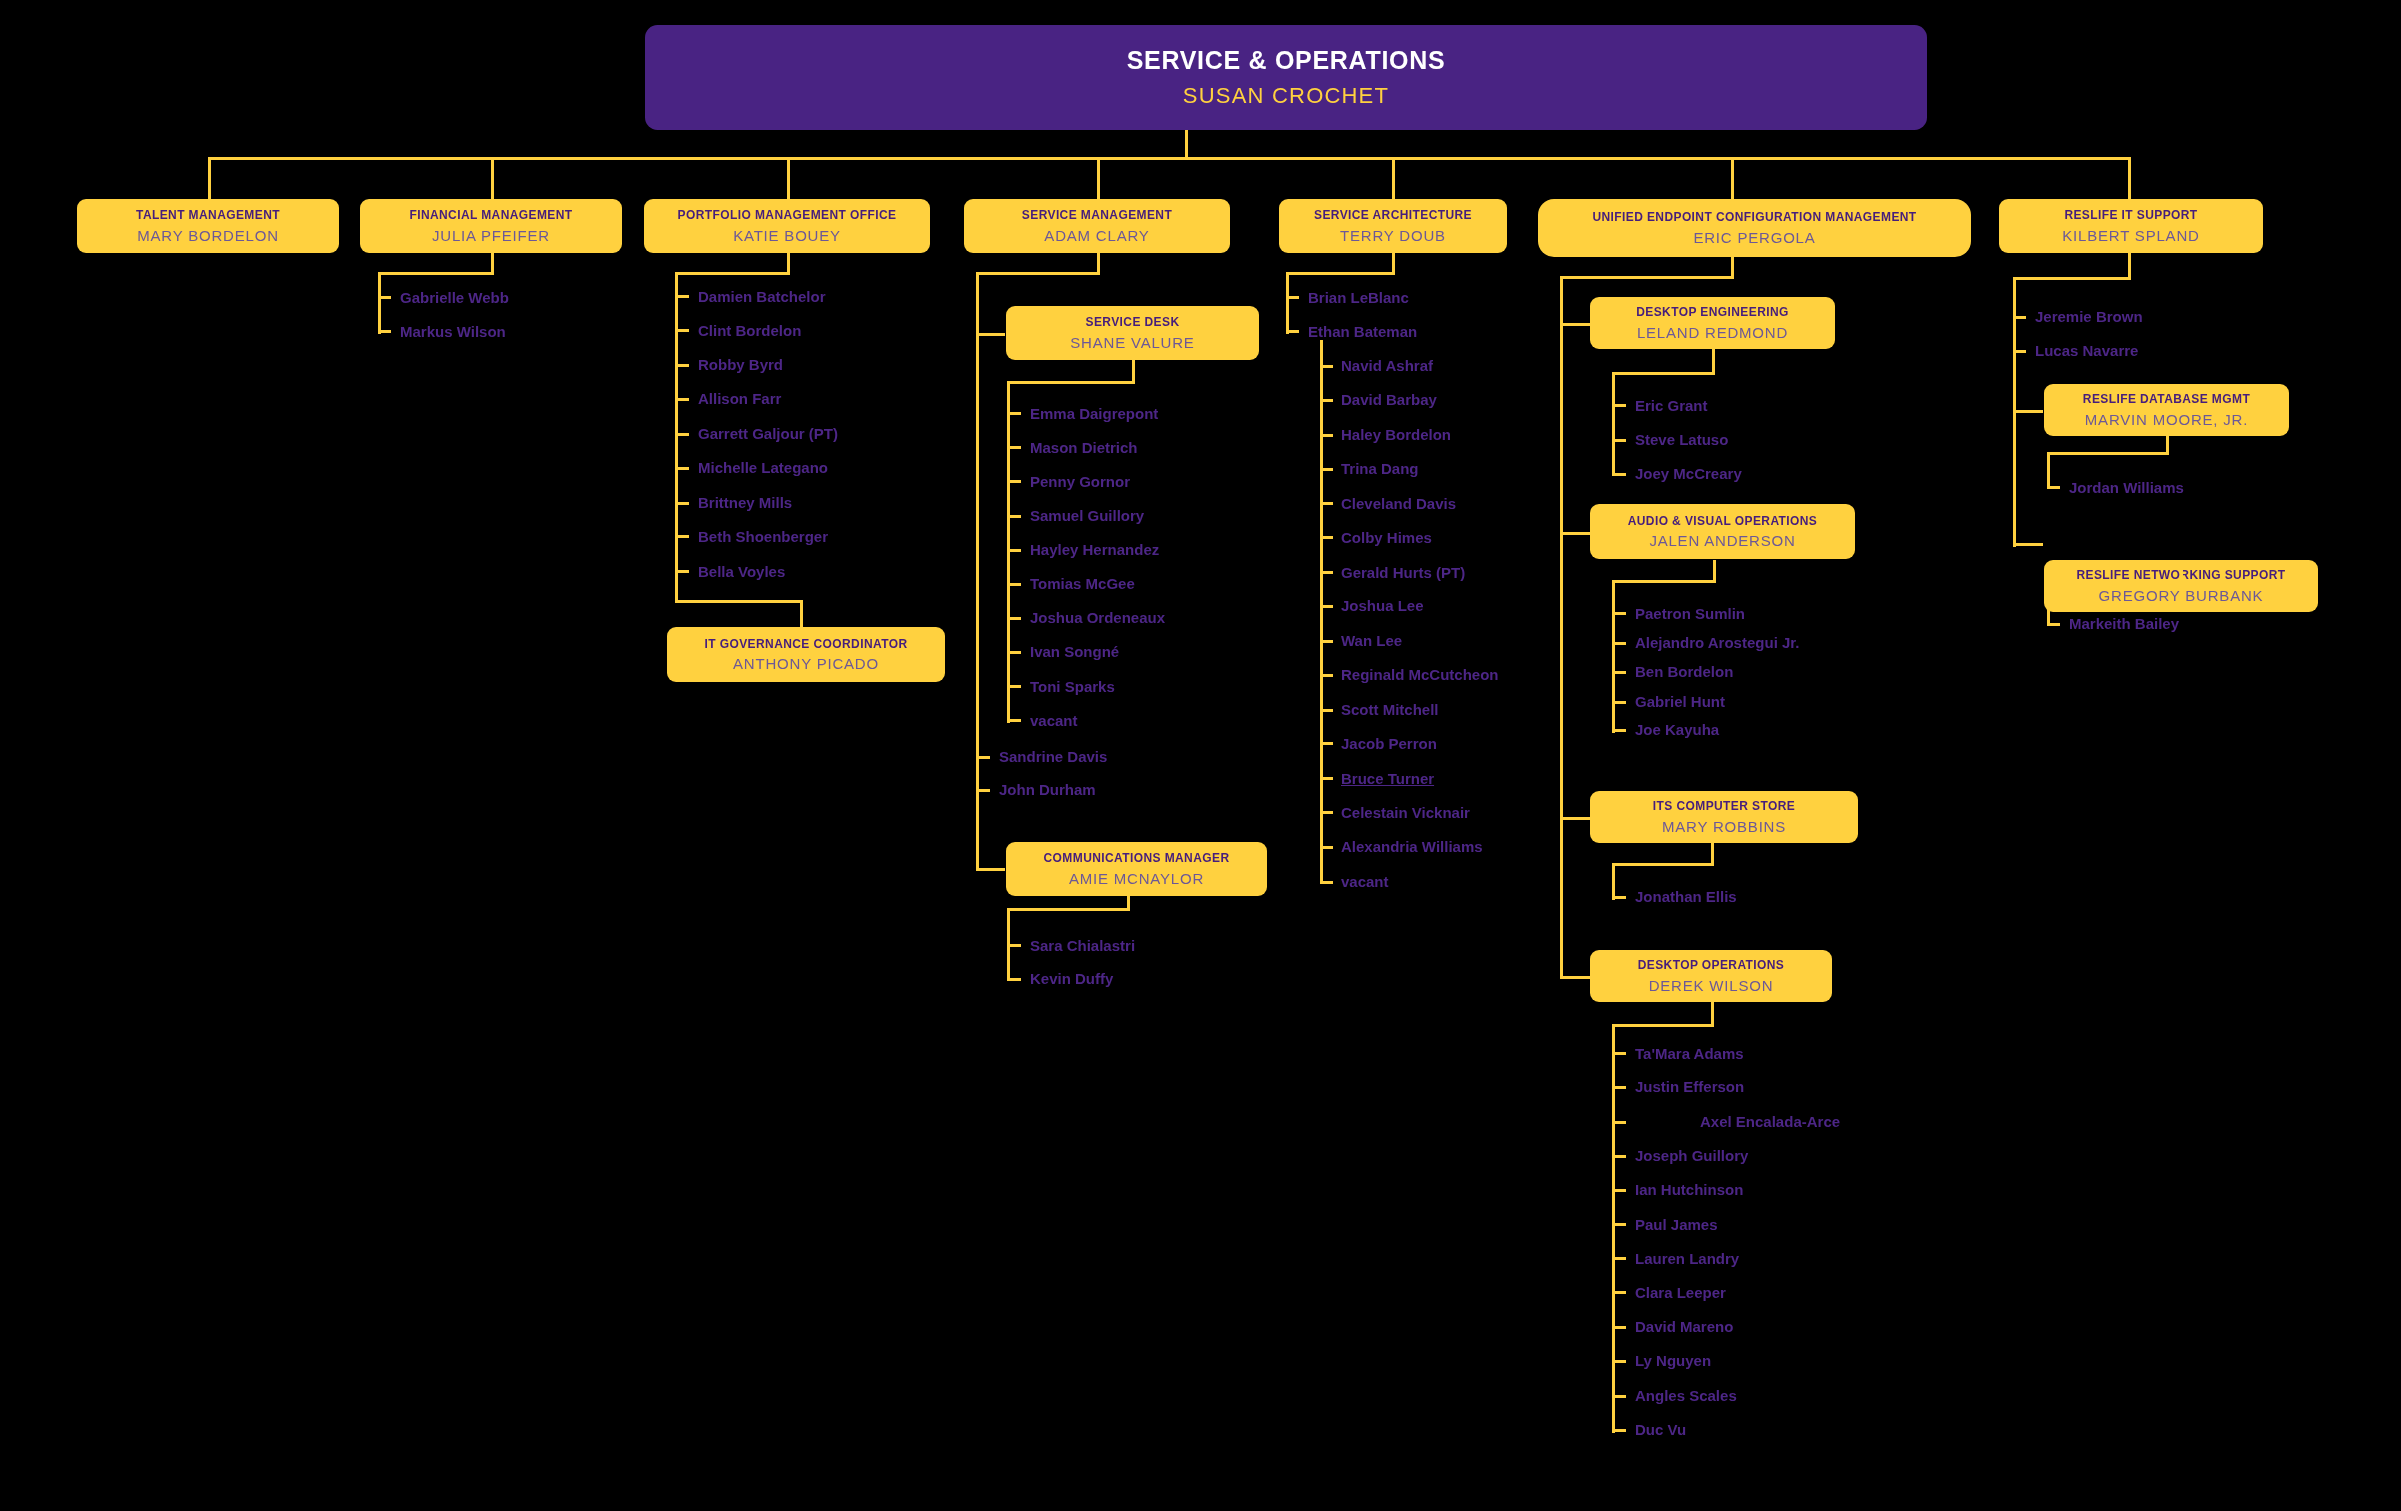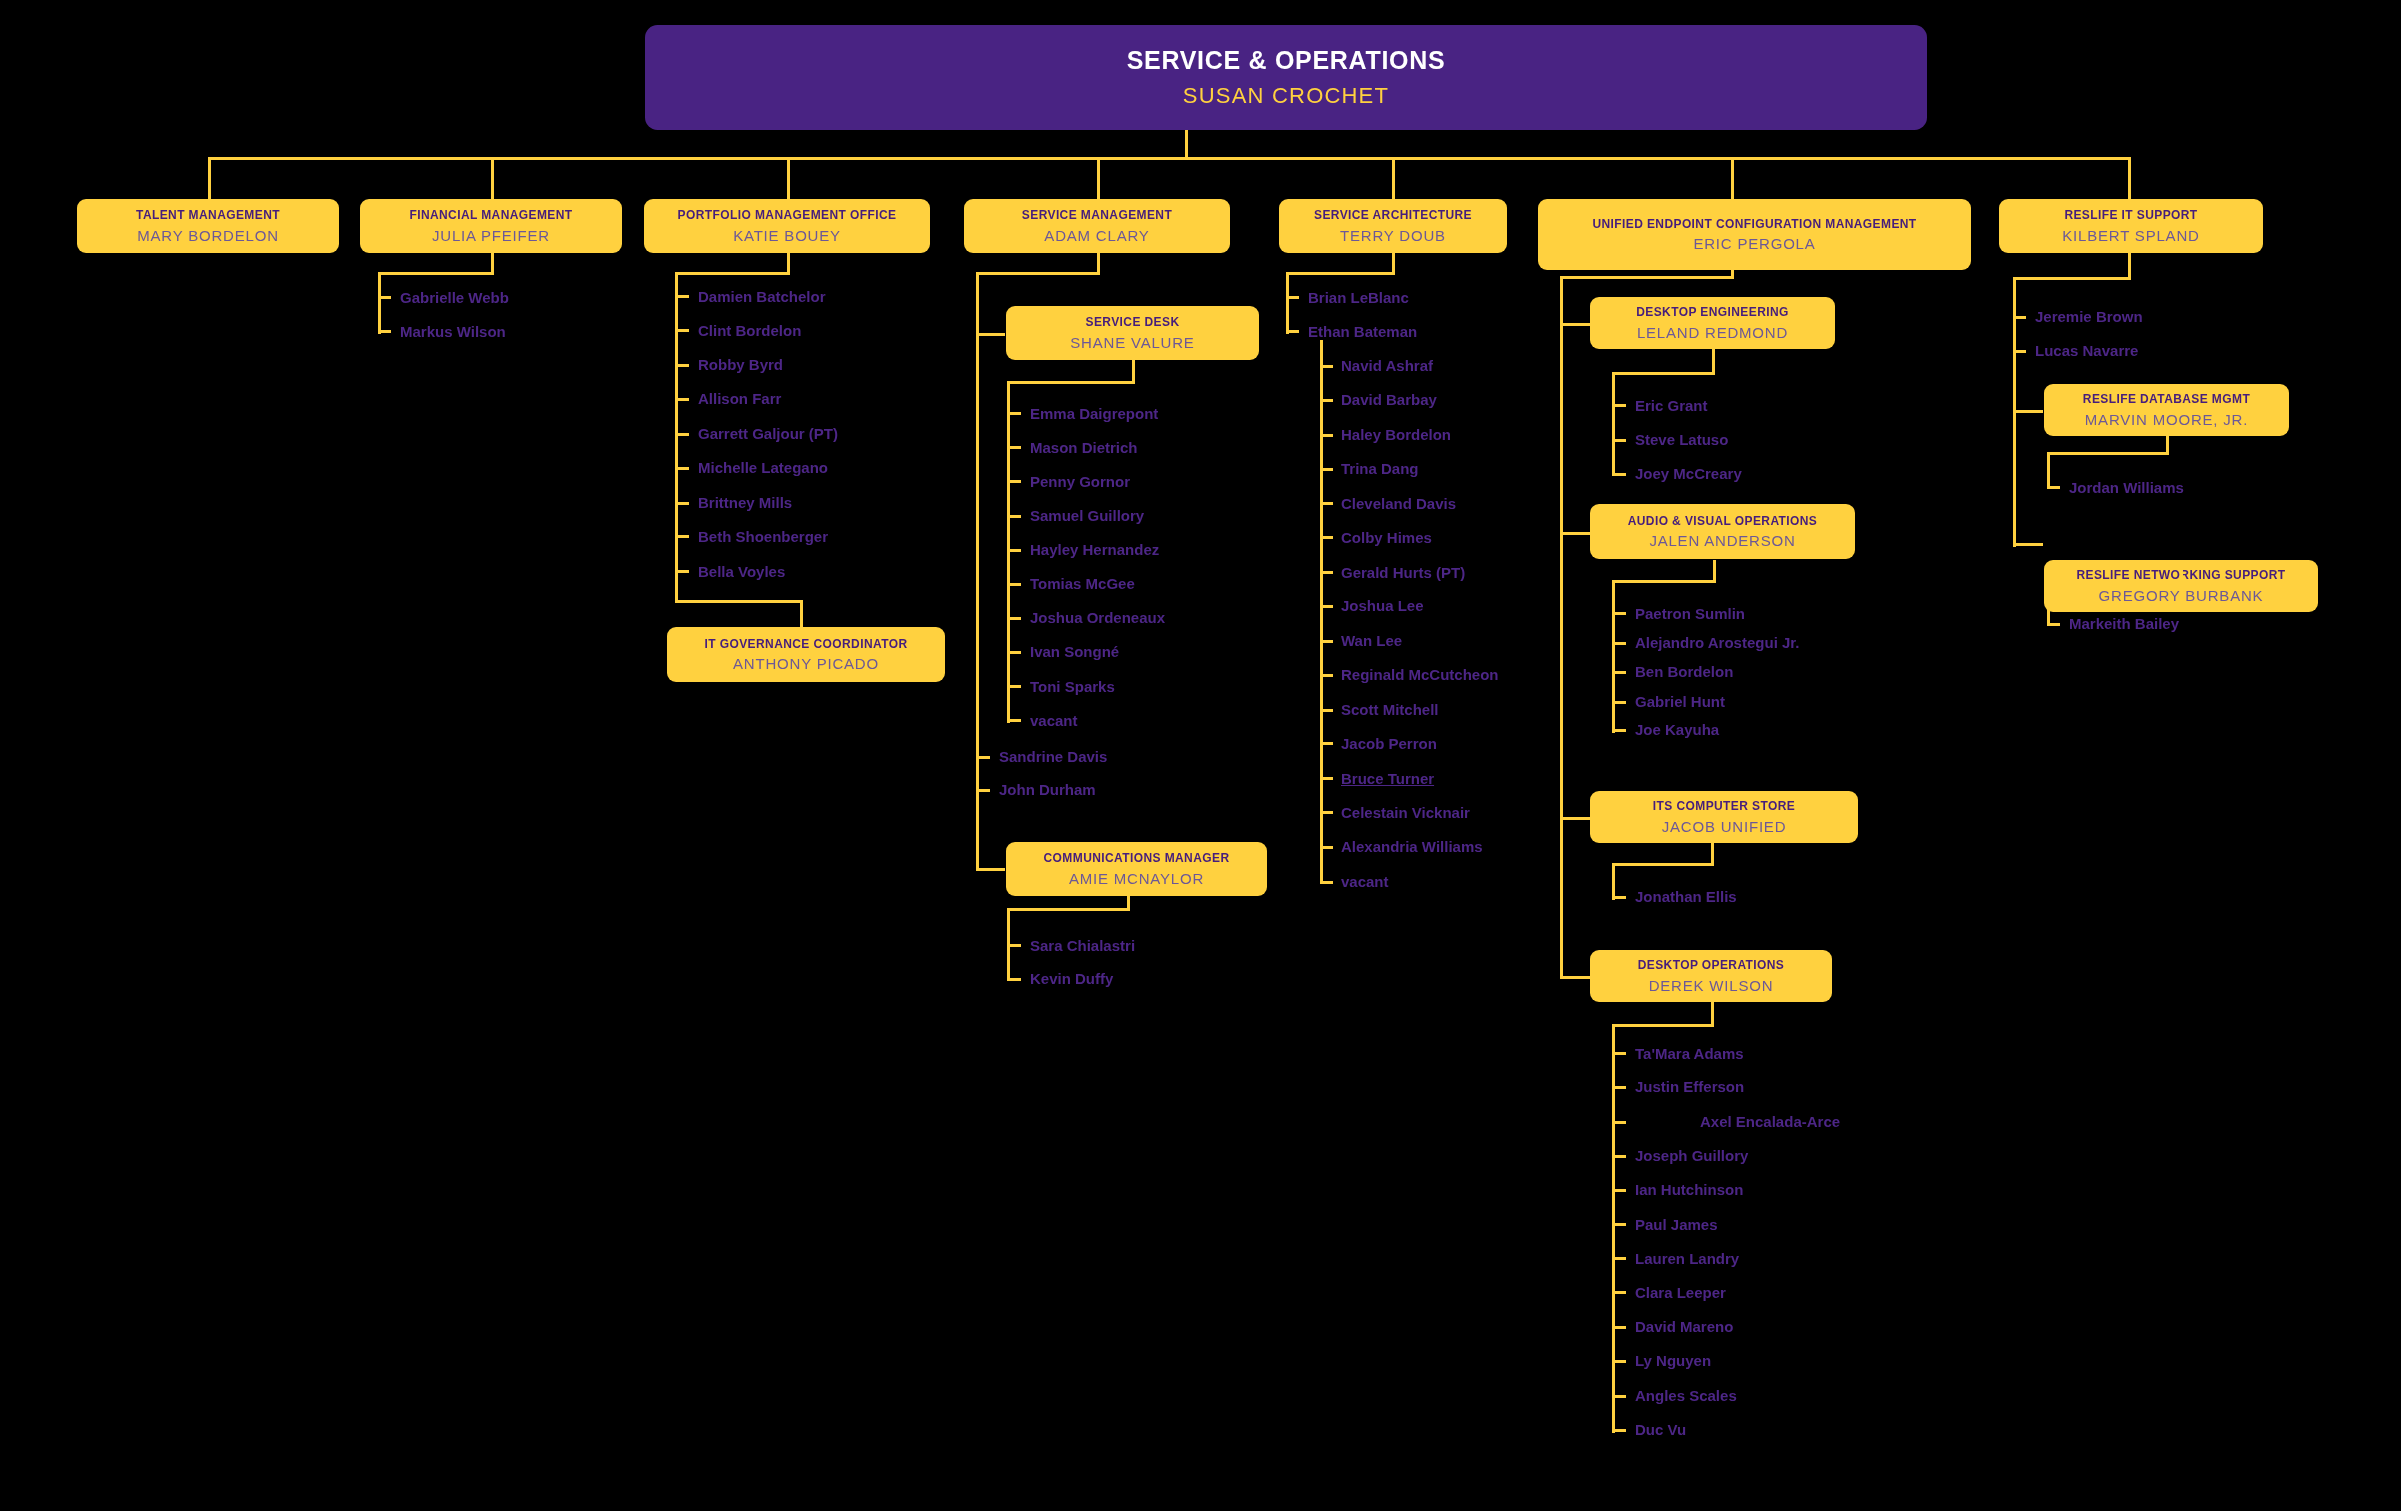--- a/index.html
+++ b/index.html
@@ -146,35 +146,35 @@
         <div class="box-manager">SHANE VALURE</div>
       </div>
       <div class="box" style="left: 1006px; top: 842px; width: 261px; height: 54px;">
         <div class="box-title">COMMUNICATIONS MANAGER</div>
         <div class="box-manager">AMIE MCNAYLOR</div>
       </div>
       <div class="box" style="left: 1279px; top: 199px; width: 228px; height: 54px;">
         <div class="box-title">SERVICE ARCHITECTURE</div>
         <div class="box-manager">TERRY DOUB</div>
       </div>
-      <div class="box" style="left: 1538px; top: 199px; width: 433px; height: 71px;">
+      <div class="box" style="left: 1538px; top: 199px; width: 433px; height: 58px; border-radius: 16px;">
         <div class="box-title">UNIFIED ENDPOINT CONFIGURATION MANAGEMENT</div>
         <div class="box-manager">ERIC PERGOLA</div>
       </div>
       <div class="box" style="left: 1590px; top: 297px; width: 245px; height: 52px;">
         <div class="box-title">DESKTOP ENGINEERING</div>
         <div class="box-manager">LELAND REDMOND</div>
       </div>
       <div class="box" style="left: 1590px; top: 504px; width: 265px; height: 55px;">
         <div class="box-title">AUDIO &amp; VISUAL OPERATIONS</div>
         <div class="box-manager">JALEN ANDERSON</div>
       </div>
       <div class="box" style="left: 1590px; top: 791px; width: 268px; height: 52px;">
         <div class="box-title">ITS COMPUTER STORE</div>
-        <div class="box-manager">JACOB UNIFIED</div>
+        <div class="box-manager">MARY ROBBINS</div>
       </div>
       <div class="box" style="left: 1590px; top: 950px; width: 242px; height: 52px;">
         <div class="box-title">DESKTOP OPERATIONS</div>
         <div class="box-manager">DEREK WILSON</div>
       </div>
       <div class="box" style="left: 1999px; top: 199px; width: 264px; height: 54px;">
         <div class="box-title">RESLIFE IT SUPPORT</div>
         <div class="box-manager">KILBERT SPLAND</div>
       </div>
       <div class="box" style="left: 2044px; top: 384px; width: 245px; height: 52px;">

